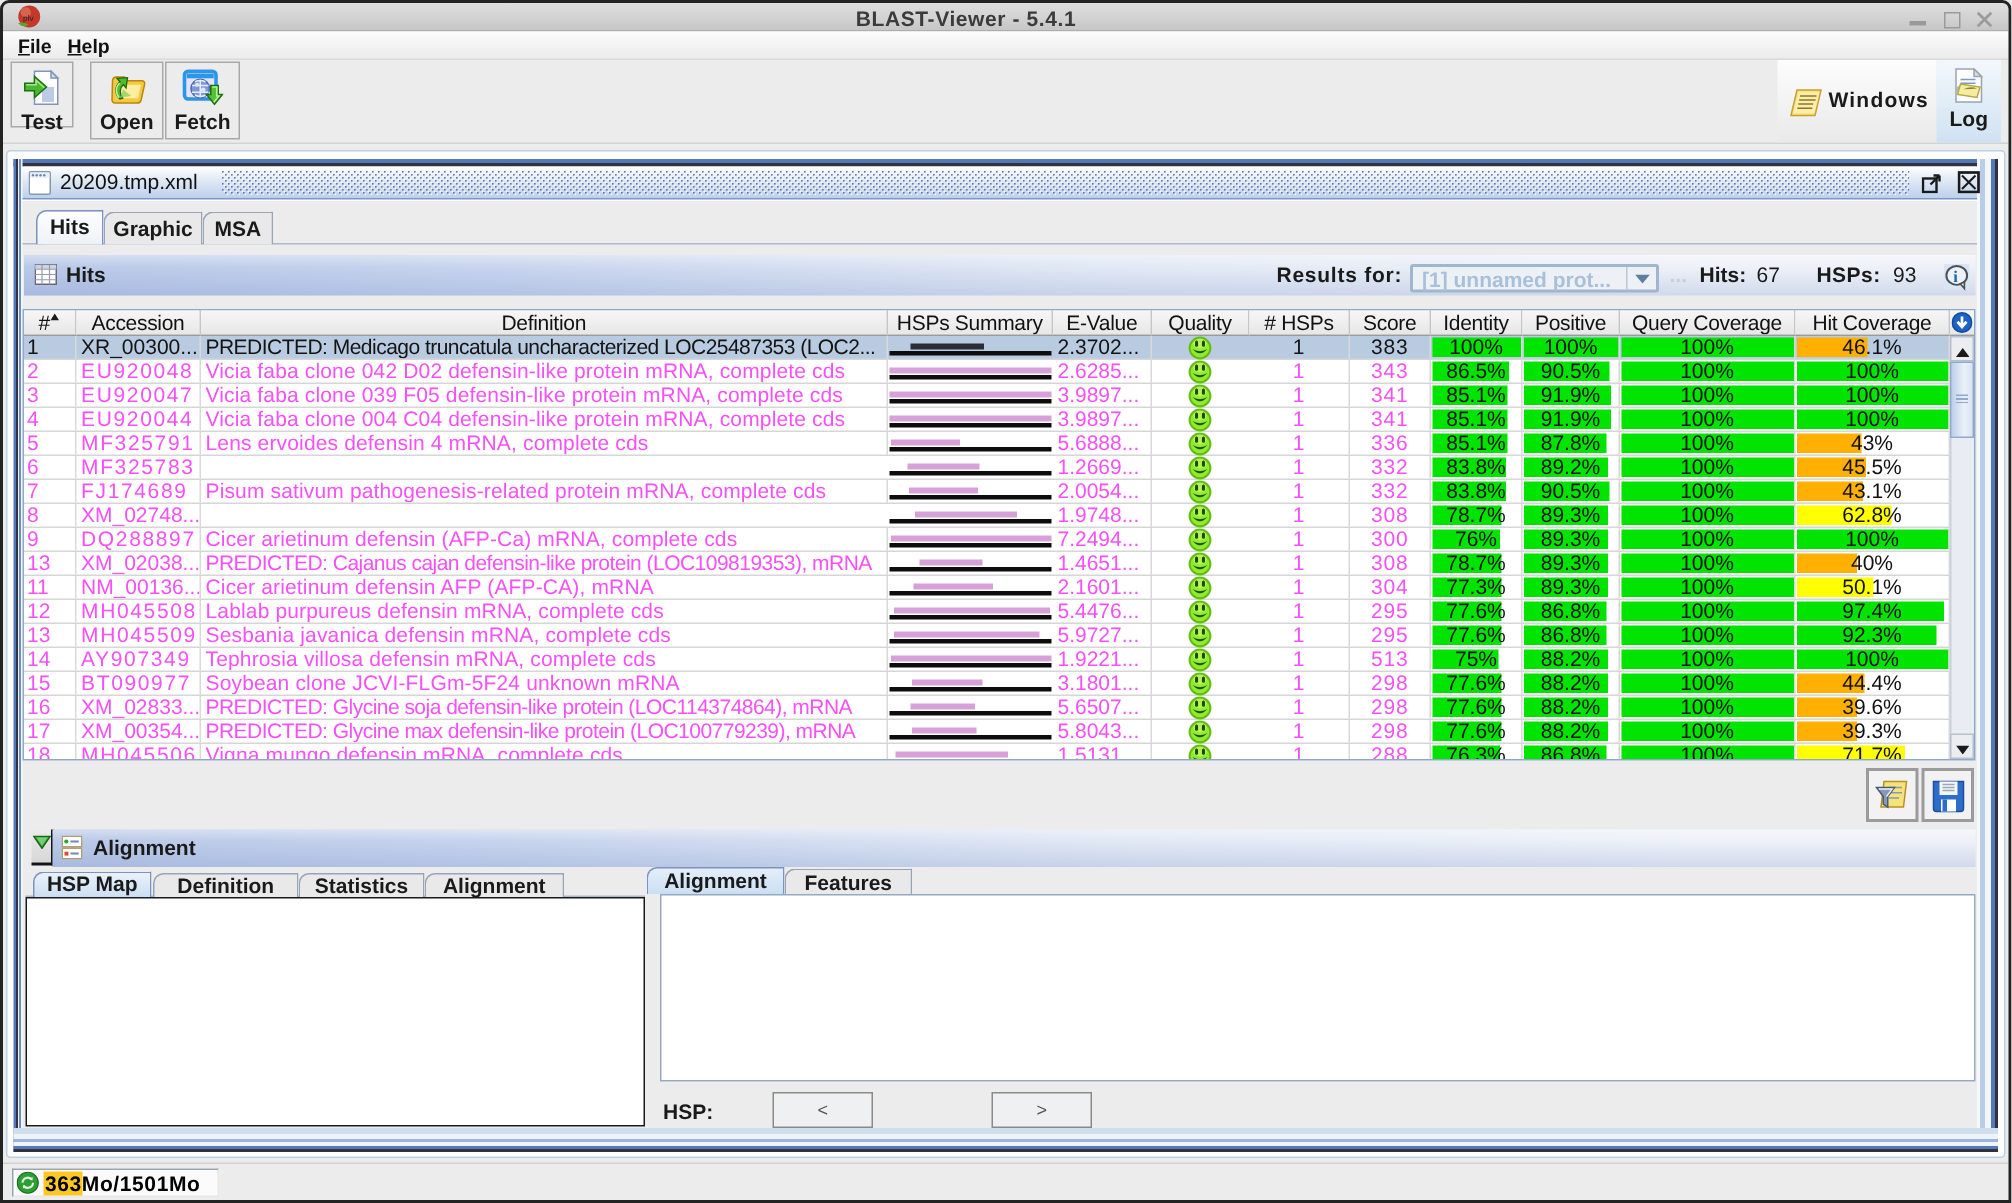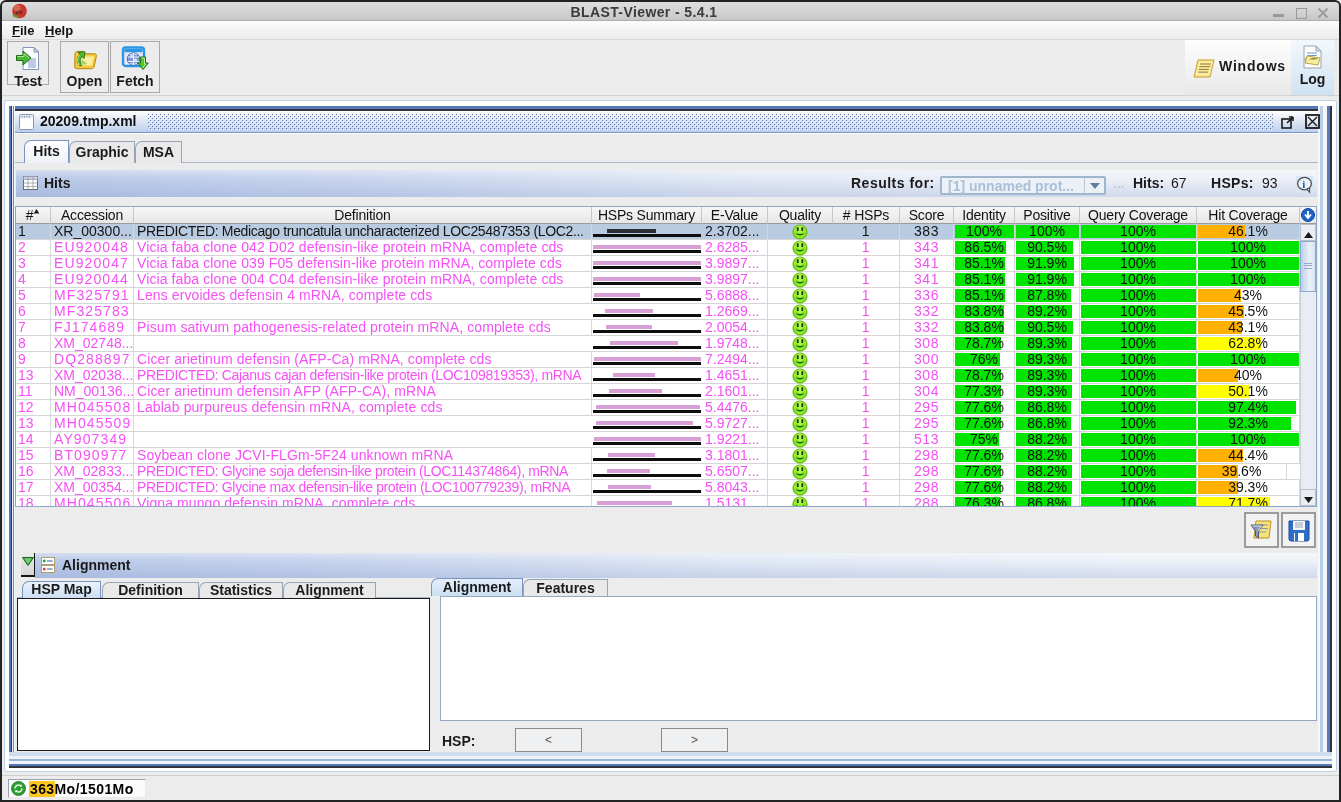--- a/index.html
+++ b/index.html
@@ -20,21 +20,21 @@
 
 #desktop{position:absolute;left:2px;top:96px;right:2px;height:679px;background:#ececec}
 #deskline{position:absolute;left:4px;top:100px;width:1333px;height:672px;border:1px solid #bcd0ea;border-radius:3px;background:#fff}
 
 #if-top{position:absolute;left:9px;top:106px;width:1323px;height:5px;background:linear-gradient(#5578b8 0,#5578b8 3px,#32323e 3px,#32323e 5px)}
 #if-left{position:absolute;left:9px;top:106px;width:6px;height:662px;background:linear-gradient(to right,#5578b8 0,#5578b8 2px,#32323e 2px,#32323e 3px,#eef2f8 3px,#eef2f8 4px,#6f8cc4 4px,#6f8cc4 5px,#f2f5fa 5px)}
 #if-right{position:absolute;left:1318px;top:106px;width:14px;height:662px;background:linear-gradient(to right,#f6f8fb 0,#f6f8fb 2px,#b9cce8 2px,#b9cce8 5px,#f2f5fa 5px,#f2f5fa 9px,#5578b8 9px,#5578b8 12px,#32323e 12px)}
 #if-bottom{position:absolute;left:9px;top:752px;width:1323px;height:16px;background:linear-gradient(#cfdded 0,#cfdded 4px,#eef3fa 4px,#eef3fa 7px,#9ab4dc 7px,#9ab4dc 9px,#f0f4fa 9px,#f0f4fa 12px,#5578b8 12px,#5578b8 14px,#32323e 14px)}
 
 #iftitle{position:absolute;left:15px;top:111px;width:1303px;height:22px;background:linear-gradient(#ffffff,#dfe8f4 45%,#bdd0ec);border-bottom:1px solid #7a96c8}
-#iftext{position:absolute;left:25px;top:2px;font-weight:bold;font-size:14px;color:#111}
+#iftext{position:absolute;left:25px;top:2px;font-weight:normal;font-size:14px;color:#111}
 #stipple{position:absolute;left:133px;top:3px;width:1125px;height:16px}
 
 #ifcontent{position:absolute;left:15px;top:134px;width:1303px;height:618px;background:#ececec}
 
 .tab{position:absolute;height:22px;border:1px solid #99a4b6;border-bottom:none;border-radius:7px 0 0 0;background:#e9e9e9;text-align:center;font-weight:bold;font-size:14px;padding-top:2px;z-index:2}
 .tab.selt{background:linear-gradient(#fdfdfe,#eef2f8);border-color:#7b93c0;height:23px;z-index:3}
 #tabline{position:absolute;left:15px;top:162px;width:1303px;height:1px;background:#aab8cc;z-index:1}
 .tab.tbs{height:16px;padding-top:0;line-height:15px}
 .tab.selt.tbs{height:17px}
 .tab.tbs2{height:17px;padding-top:0;line-height:16px}
@@ -543,20 +543,21 @@
         <div class="pb" style="left:1000px;width:55px;background:#00e400"></div>
         <div class="pt" style="left:999px;width:65px">86.8%</div>
         <div class="pb" style="left:1065px;width:115px;background:#00e400"></div>
         <div class="pt" style="left:1064px;width:117px">100%</div>
         <div class="pb" style="left:1182px;width:98px;background:#00e400"></div>
         <div class="pt" style="left:1181px;width:103px">97.4%</div>
       </div>
 <div class="row" style="top:416px">
         <div class="c" style="left:0px;width:35px;padding-left:2px">13</div>
         <div class="c ca" style="left:35px;width:83px;padding-left:3px;letter-spacing:1.1px">MH045509</div>
+        <div class="c cd" style="left:118px;width:458px;padding-left:3px;letter-spacing:0.1px">Sesbania javanica defensin mRNA, complete cds</div>
         <div class="bar" style="left:580px;width:97px;top:5px;height:4px;background:#d7a0d7"></div>
         <div class="bar" style="left:577px;width:108px;top:10px;height:3px;background:#0d0d0d"></div>
         <div class="c" style="left:686px;width:66px;padding-left:3px">5.9727...</div>
         <svg style="position:absolute;left:776px;top:0px" width="16" height="16" viewBox="0 0 16 16">
           <circle cx="8" cy="8" r="7.2" fill="#8ced2a"></circle>
           <circle cx="8" cy="8" r="6.9" fill="none" stroke="#66bb14" stroke-width="1.4"></circle>
           <ellipse cx="8" cy="5" rx="4.6" ry="3.4" fill="#c2fa6a" opacity="0.65"></ellipse>
           <rect x="4.7" y="3" width="2" height="4.2" rx="1" fill="#234408"></rect>
           <rect x="9.3" y="3" width="2" height="4.2" rx="1" fill="#234408"></rect>
           <path d="M3.1 8.7 Q8 14.4 12.9 8.7 Q8 11.6 3.1 8.7 Z" fill="#234408"></path>
@@ -568,20 +569,21 @@
         <div class="pb" style="left:1000px;width:55px;background:#00e400"></div>
         <div class="pt" style="left:999px;width:65px">86.8%</div>
         <div class="pb" style="left:1065px;width:115px;background:#00e400"></div>
         <div class="pt" style="left:1064px;width:117px">100%</div>
         <div class="pb" style="left:1182px;width:93px;background:#00e400"></div>
         <div class="pt" style="left:1181px;width:103px">92.3%</div>
       </div>
 <div class="row" style="top:432px">
         <div class="c" style="left:0px;width:35px;padding-left:2px">14</div>
         <div class="c ca" style="left:35px;width:83px;padding-left:3px;letter-spacing:1.1px">AY907349</div>
+        <div class="c cd" style="left:118px;width:458px;padding-left:3px;letter-spacing:0.1px">Tephrosia villosa defensin mRNA, complete cds</div>
         <div class="bar" style="left:578px;width:107px;top:5px;height:4px;background:#d7a0d7"></div>
         <div class="bar" style="left:577px;width:108px;top:10px;height:3px;background:#0d0d0d"></div>
         <div class="c" style="left:686px;width:66px;padding-left:3px">1.9221...</div>
         <svg style="position:absolute;left:776px;top:0px" width="16" height="16" viewBox="0 0 16 16">
           <circle cx="8" cy="8" r="7.2" fill="#8ced2a"></circle>
           <circle cx="8" cy="8" r="6.9" fill="none" stroke="#66bb14" stroke-width="1.4"></circle>
           <ellipse cx="8" cy="5" rx="4.6" ry="3.4" fill="#c2fa6a" opacity="0.65"></ellipse>
           <rect x="4.7" y="3" width="2" height="4.2" rx="1" fill="#234408"></rect>
           <rect x="9.3" y="3" width="2" height="4.2" rx="1" fill="#234408"></rect>
           <path d="M3.1 8.7 Q8 14.4 12.9 8.7 Q8 11.6 3.1 8.7 Z" fill="#234408"></path>
@@ -640,21 +642,21 @@
         </svg>
         <div class="c ce" style="left:817px;width:67px">1</div>
         <div class="c ce" style="left:884px;width:54px">298</div>
         <div class="pb" style="left:939px;width:46px;background:#00e400"></div>
         <div class="pt" style="left:938px;width:61px">77.6%</div>
         <div class="pb" style="left:1000px;width:56px;background:#00e400"></div>
         <div class="pt" style="left:999px;width:65px">88.2%</div>
         <div class="pb" style="left:1065px;width:115px;background:#00e400"></div>
         <div class="pt" style="left:1064px;width:117px">100%</div>
         <div class="pb" style="left:1182px;width:40px;background:#ffb000"></div>
-        <div class="pt" style="left:1181px;width:90px">39.6%</div>
+        <div class="pt" style="left:1181px;width:103px">39.6%</div>
       </div>
 <div class="row" style="top:480px">
         <div class="c" style="left:0px;width:35px;padding-left:2px">17</div>
         <div class="c ca" style="left:35px;width:83px;padding-left:3px;letter-spacing:0px">XM_00354...</div>
         <div class="c cd" style="left:118px;width:458px;padding-left:3px;letter-spacing:-0.35px">PREDICTED: Glycine max defensin-like protein (LOC100779239), mRNA</div>
         <div class="bar" style="left:592px;width:43px;top:5px;height:4px;background:#d7a0d7"></div>
         <div class="bar" style="left:577px;width:108px;top:10px;height:3px;background:#0d0d0d"></div>
         <div class="c" style="left:686px;width:66px;padding-left:3px">5.8043...</div>
         <svg style="position:absolute;left:776px;top:0px" width="16" height="16" viewBox="0 0 16 16">
           <circle cx="8" cy="8" r="7.2" fill="#8ced2a"></circle>

